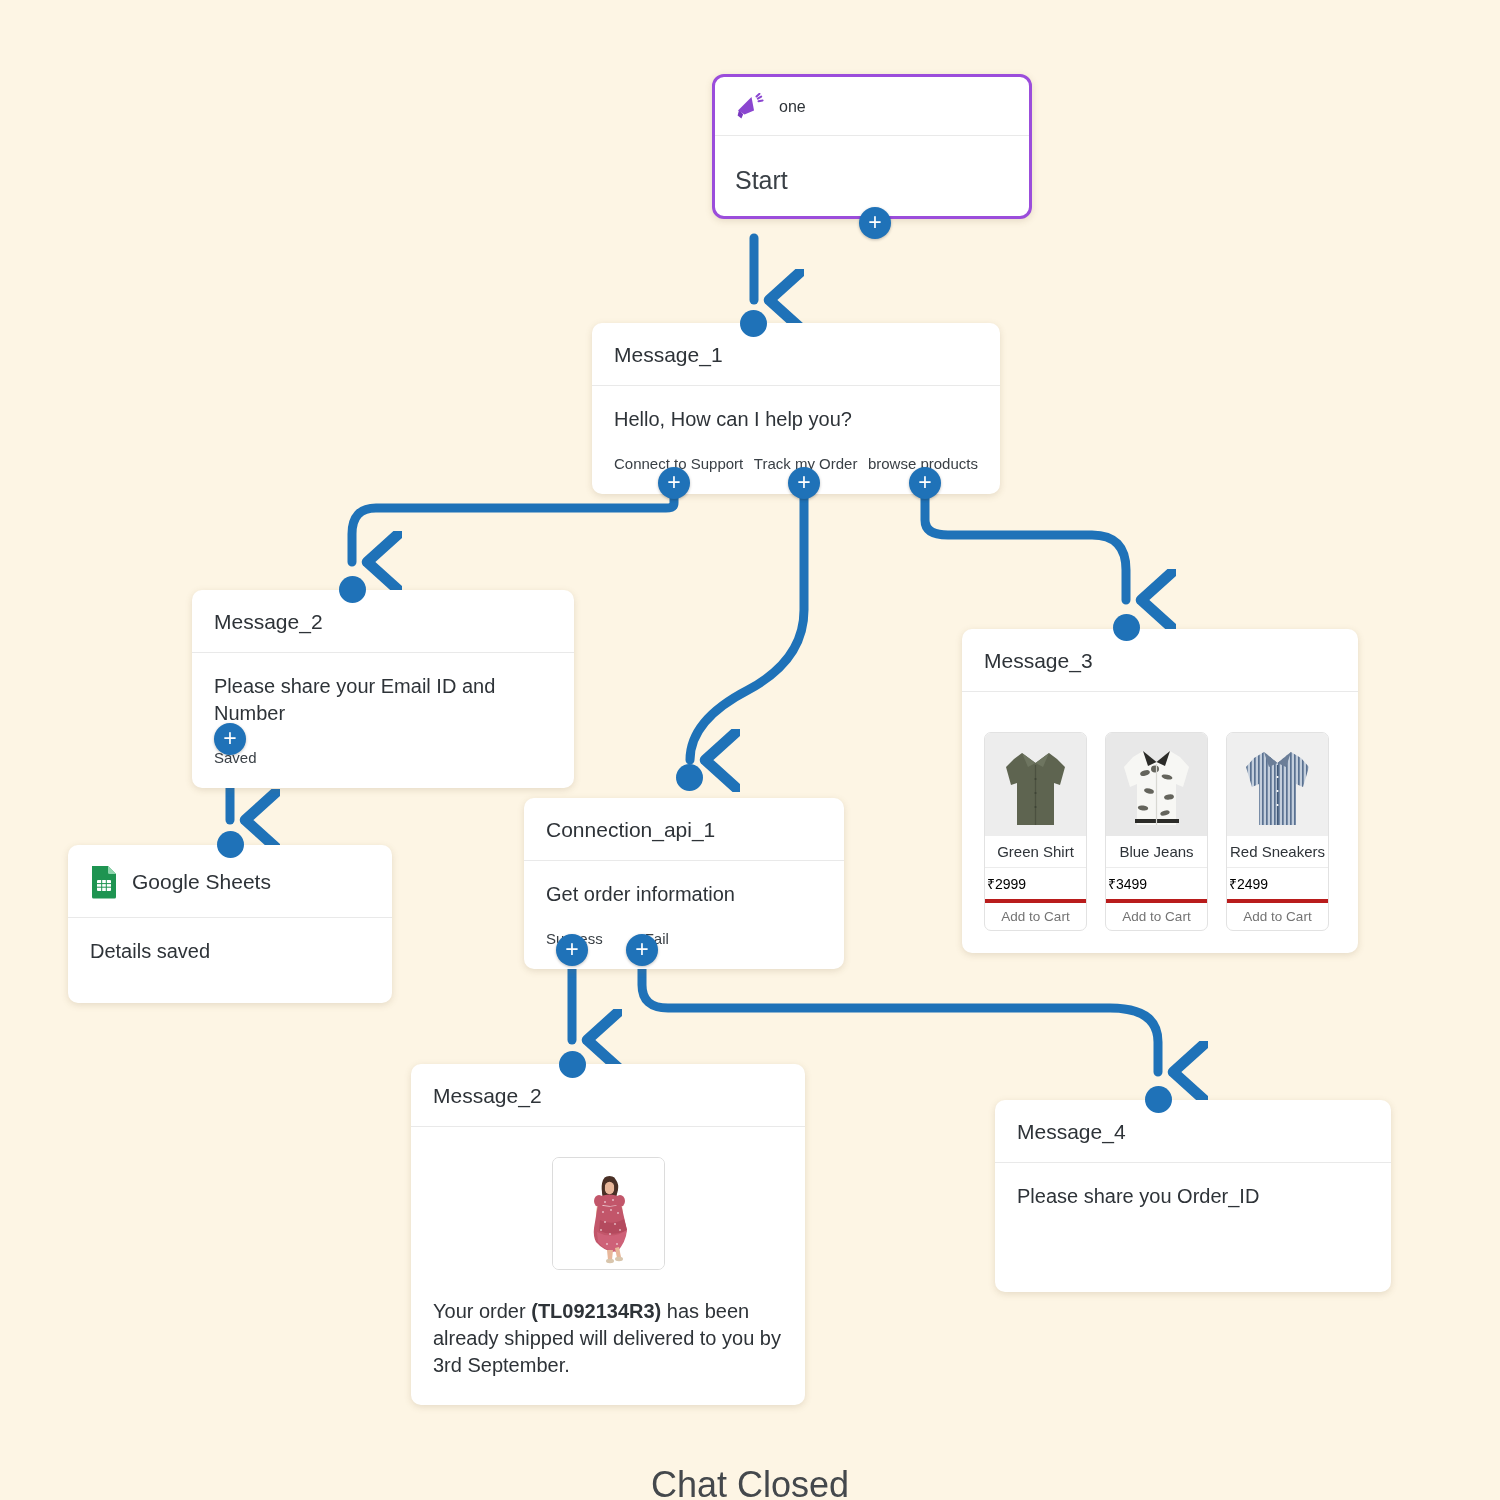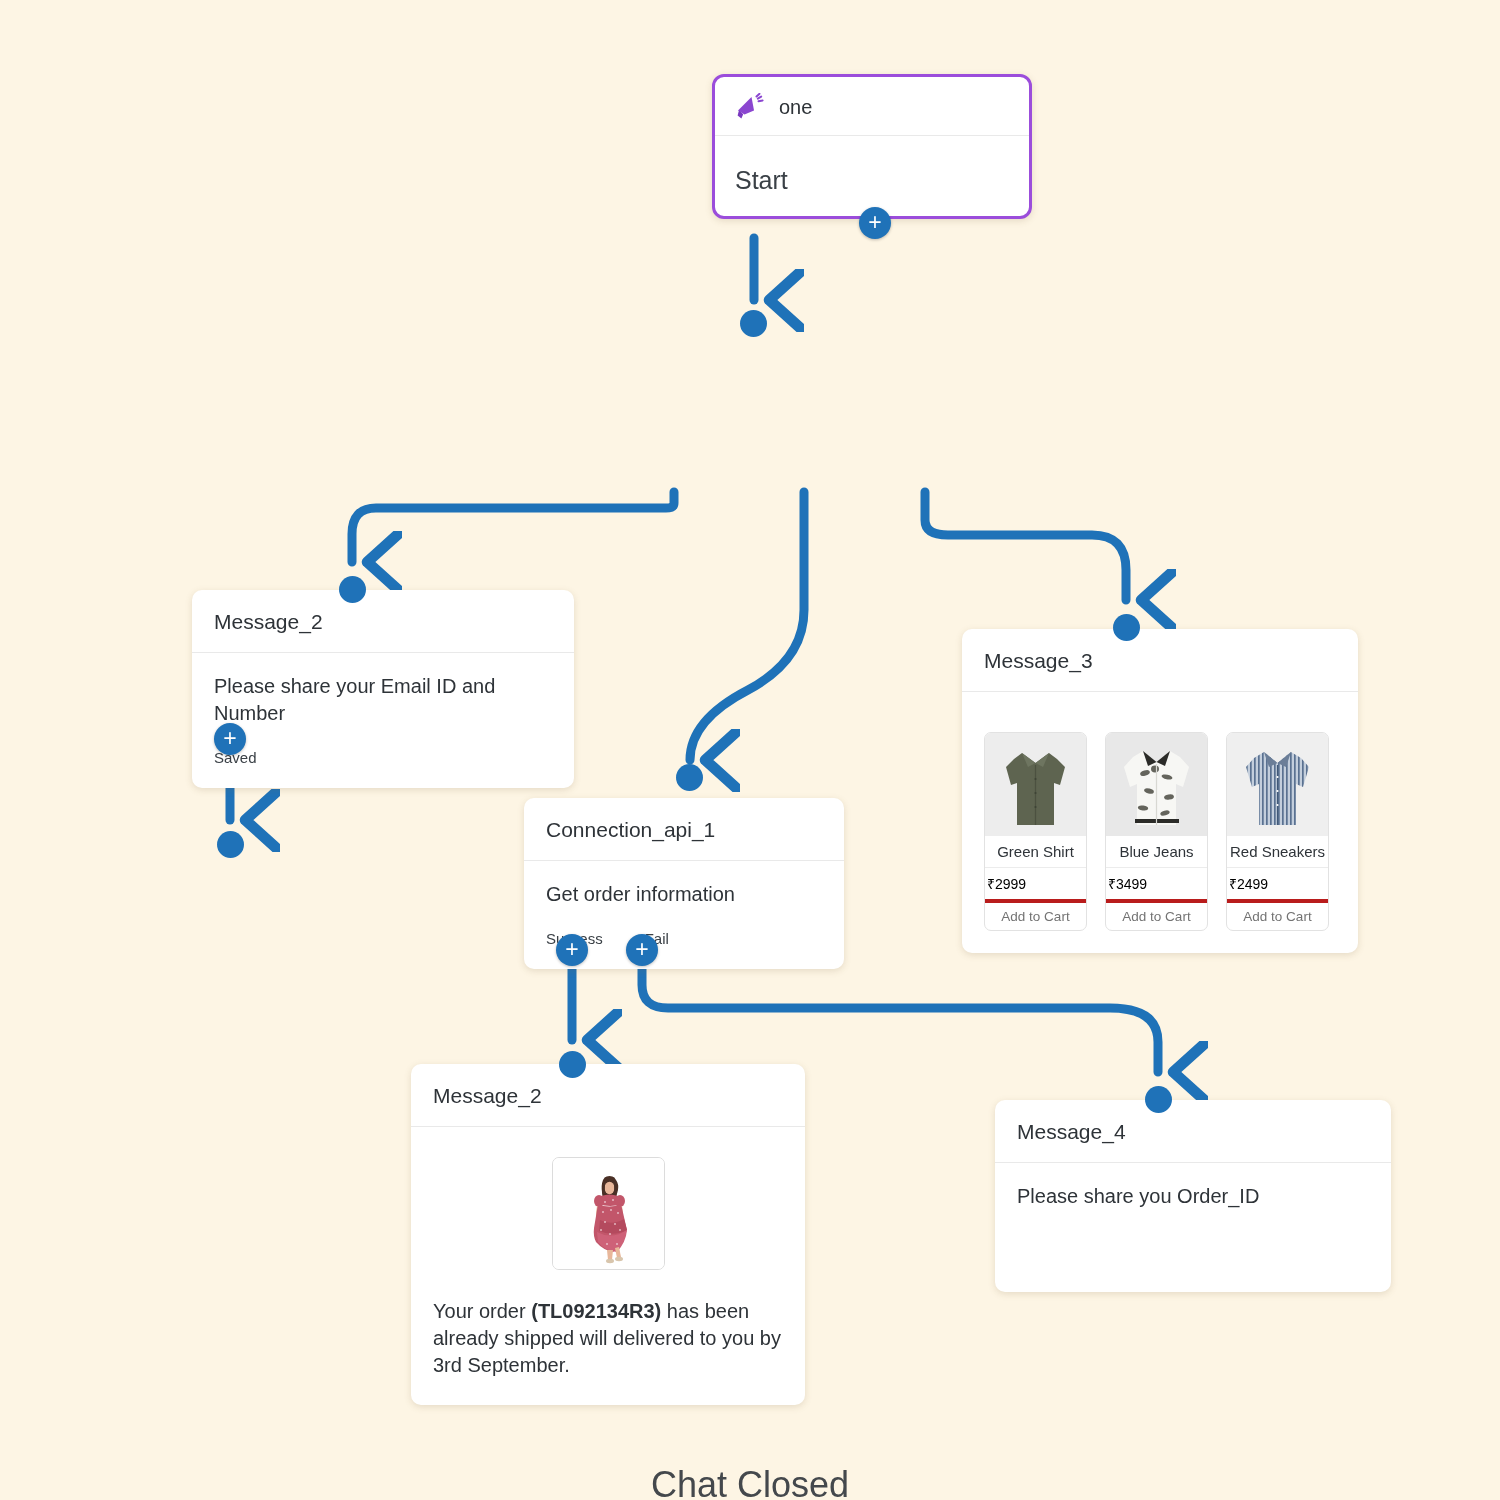--- a/index.html
+++ b/index.html
@@ -58,21 +58,21 @@
   
   #node-start {
     left: 712px; top: 74px;
     width: 320px; height: 145px;
     border: 3px solid #9B4DDB;
     border-radius: 12px;
     background: #FFFFFF;
   }
   #node-start .node-head {
     padding: 16px 20px 14px 20px;
-    font-size: 20px;
+    font-size: 16px;
     color: #2E3338;
   }
   #node-start .start-label {
     padding: 30px 20px 0 20px;
     font-size: 25px;
     color: #3A4046;
   }
 
   
   .plus {
@@ -228,32 +228,67 @@
           <path d="M23.5 8.2 L27.6 7.4" stroke="#8B46D0" stroke-width="2" stroke-linecap="round"></path>
           <path d="M22.8 5.6 L26.2 3.6" stroke="#8B46D0" stroke-width="2" stroke-linecap="round"></path>
         </svg>
       </span>
       <span>one</span>
     </div>
     <div class="start-label">Start</div>
     <div class="plus" style="left:144px; top:130px;"></div>
   </div>
 
+  <div class="node" id="node-msg1">
+    <div class="node-head">Message_1</div>
+    <div class="node-body">
+      <div class="body-text">Hello, How can I help you?</div>
+      <div class="btn-row" style="justify-content:space-between;">
+        <span>Connect to Support</span>
+        <span>Track my Order</span>
+        <span>browse products</span>
+      </div>
+    </div>
+    <div class="plus" style="left:66px;  top:144px;"></div>
+    <div class="plus" style="left:196px; top:144px;"></div>
+    <div class="plus" style="left:317px; top:144px;"></div>
+  </div>
 
   <div class="node" id="node-msg2a">
     <div class="node-head">Message_2</div>
     <div class="node-body">
       <div class="body-text">Please share your Email ID and Number</div>
       <div class="btn-row">
         <span>Saved</span>
       </div>
     </div>
     <div class="plus" style="left:22px; top:133px;"></div>
   </div>
 
+  <div class="node" id="node-sheets">
+    <div class="node-head">
+      <span class="gs-icon">
+        <svg viewBox="0 0 28 34" width="28" height="34">
+          <path d="M2,1 H18 L26,9 V32 a1.5,1.5 0 0 1 -1.5,1.5 H3.5 A1.5,1.5 0 0 1 2,32 Z" fill="#1E9451"></path>
+          <path d="M18,1 L26,9 H19.5 A1.5,1.5 0 0 1 18,7.5 Z" fill="#8ED6AD"></path>
+          <rect x="7" y="15" width="14" height="11" rx="1" fill="#FFFFFF"></rect>
+          <g stroke="#1E9451" stroke-width="1">
+            <line x1="7" y1="18.6" x2="21" y2="18.6"></line>
+            <line x1="7" y1="22.2" x2="21" y2="22.2"></line>
+            <line x1="11.7" y1="15" x2="11.7" y2="26"></line>
+            <line x1="16.3" y1="15" x2="16.3" y2="26"></line>
+          </g>
+        </svg>
+      </span>
+      <span>Google Sheets</span>
+    </div>
+    <div class="node-body">
+      <div class="body-text">Details saved</div>
+    </div>
+  </div>
 
   <div class="node" id="node-api">
     <div class="node-head">Connection_api_1</div>
     <div class="node-body">
       <div class="body-text">Get order information</div>
       <div class="btn-row" style="gap:42px;">
         <span>Success</span>
         <span>Fail</span>
       </div>
     </div>

